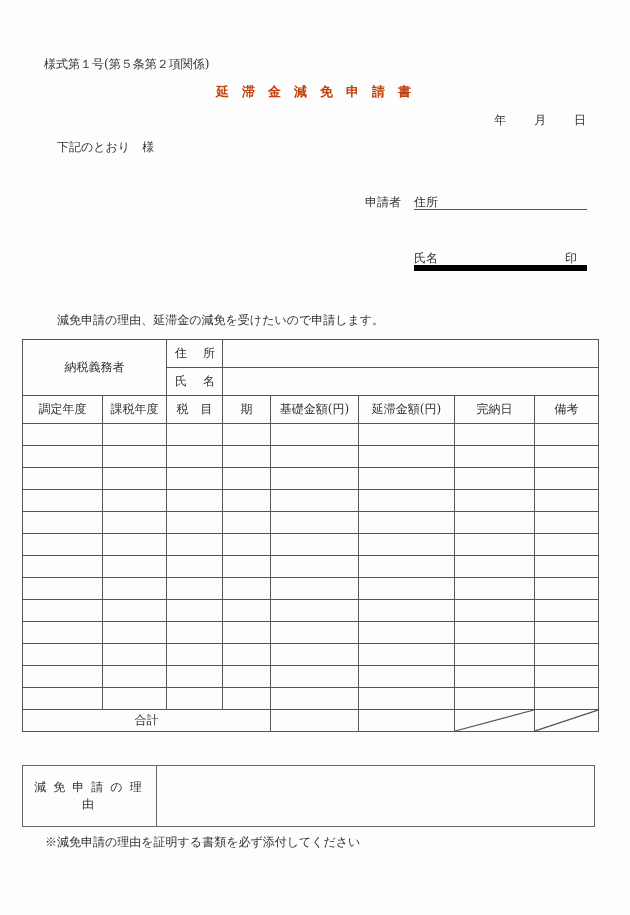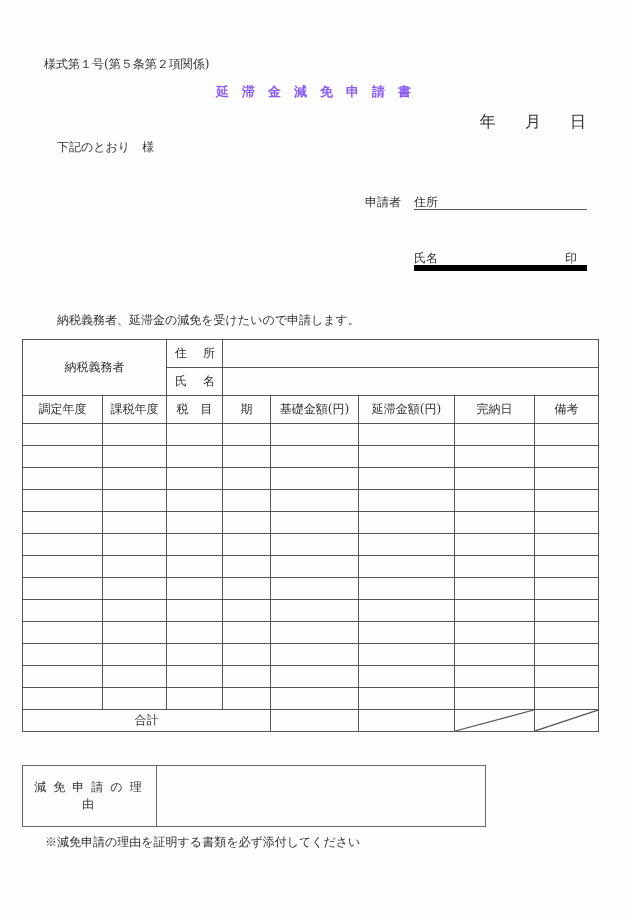--- a/index.html
+++ b/index.html
@@ -1,42 +1,42 @@
 <!DOCTYPE html>
 <html><head>
 <meta charset="utf-8">
 <style>
   html, body { margin:0; padding:0; background:#fdfdfd; }
   body { width:630px; height:915px; position:relative; overflow:hidden;
          font-family:"DejaVu Serif", "Liberation Serif", serif; color:#333; font-size:12px; }
   .abs { position:absolute; white-space:nowrap; }
   .form-number { left:44px; top:56px; font-size:12px; }
   .doc-title { left:0; width:630px; top:83px; text-align:center; font-family:Liberation Mono, monospace;
-               font-weight:bold; font-size:13px; letter-spacing:13px; color:#8b5cf6; padding-left:10px; box-sizing:border-box; }
-  .date-line { top:112px; right:44px; font-size:16px; }
+               font-weight:bold; font-size:13px; letter-spacing:13px; color:#c2410c; padding-left:10px; box-sizing:border-box; }
+  .date-line { top:112px; right:44px; font-size:12px; }
   .date-line span { display:inline-block; }
   .date-line .gap { width:24px; }
   .addressee { left:57px; top:139px; font-size:12px; }
   .applicant-label { left:365px; top:194px; }
   .addr-field { left:414px; top:194px; width:173px; border-bottom:1px solid #555; height:15px;font-family:Liberation Serif, serif; }
   .name-field { left:414px; top:250px; width:173px; border-bottom:6px solid #000000; height:15px; }
   .name-field .seal { position:absolute; right:10px; top:0; }
   .intro { left:57px; top:312px; font-size:12px; }
 
   table { border-collapse:collapse; position:absolute; }
   .main-table { left:22px; top:339px; width:576px; table-layout:fixed; }
   .main-table td { border:1px solid #555; padding:0; text-align:center; font-size:12px; height:21px; overflow:hidden; }
   .main-table tr.hdr td { height:27px; }
   .main-table tr.taxpayer td { height:27px; }
   .main-table td.split-label { text-align:left; padding-left:8px; }
   .main-table td.split-label .b { float:right; margin-right:7px; }
   td.diag { position:relative; }
   td.diag svg { position:absolute; left:0; top:0; width:100%; height:100%; }
 
-  .reason-table { left:22px; top:765px; width:464px; table-layout:fixed;border-radius:26px; }
+  .reason-table { left:22px; top:765px; width:573px; table-layout:fixed;border-radius:26px; }
   .reason-table td { border:1px solid #666; height:60px; padding:0; }
   .reason-table td.lbl { text-align:center; letter-spacing:7px; font-size:12px; padding-left:4px; }
   .note { left:45px; top:834px; font-size:12px; }
 </style>
 </head>
 <body>
 
 <div class="abs form-number">様式第１号(第５条第２項関係)</div>
 <div class="abs doc-title">延滞金減免申請書</div>
 
@@ -50,21 +50,21 @@
 
 <div class="abs applicant-label">申請者</div>
 <div class="abs addr-field">
   <span>住所</span>
 </div>
 <div class="abs name-field">
   <span>氏名</span>
   <span class="seal">印</span>
 </div>
 
-<div class="abs intro">納税義務者、延滞金の減免を受けたいので申請します。</div>
+<div class="abs intro">減免申請の理由、延滞金の減免を受けたいので申請します。</div>
 
 <table class="main-table">
   <colgroup>
     <col style="width:80px">
       <col style="width:64px">
       <col style="width:56px">
       <col style="width:48px">
     <col style="width:88px">
       <col style="width:96px">
       <col style="width:80px">

